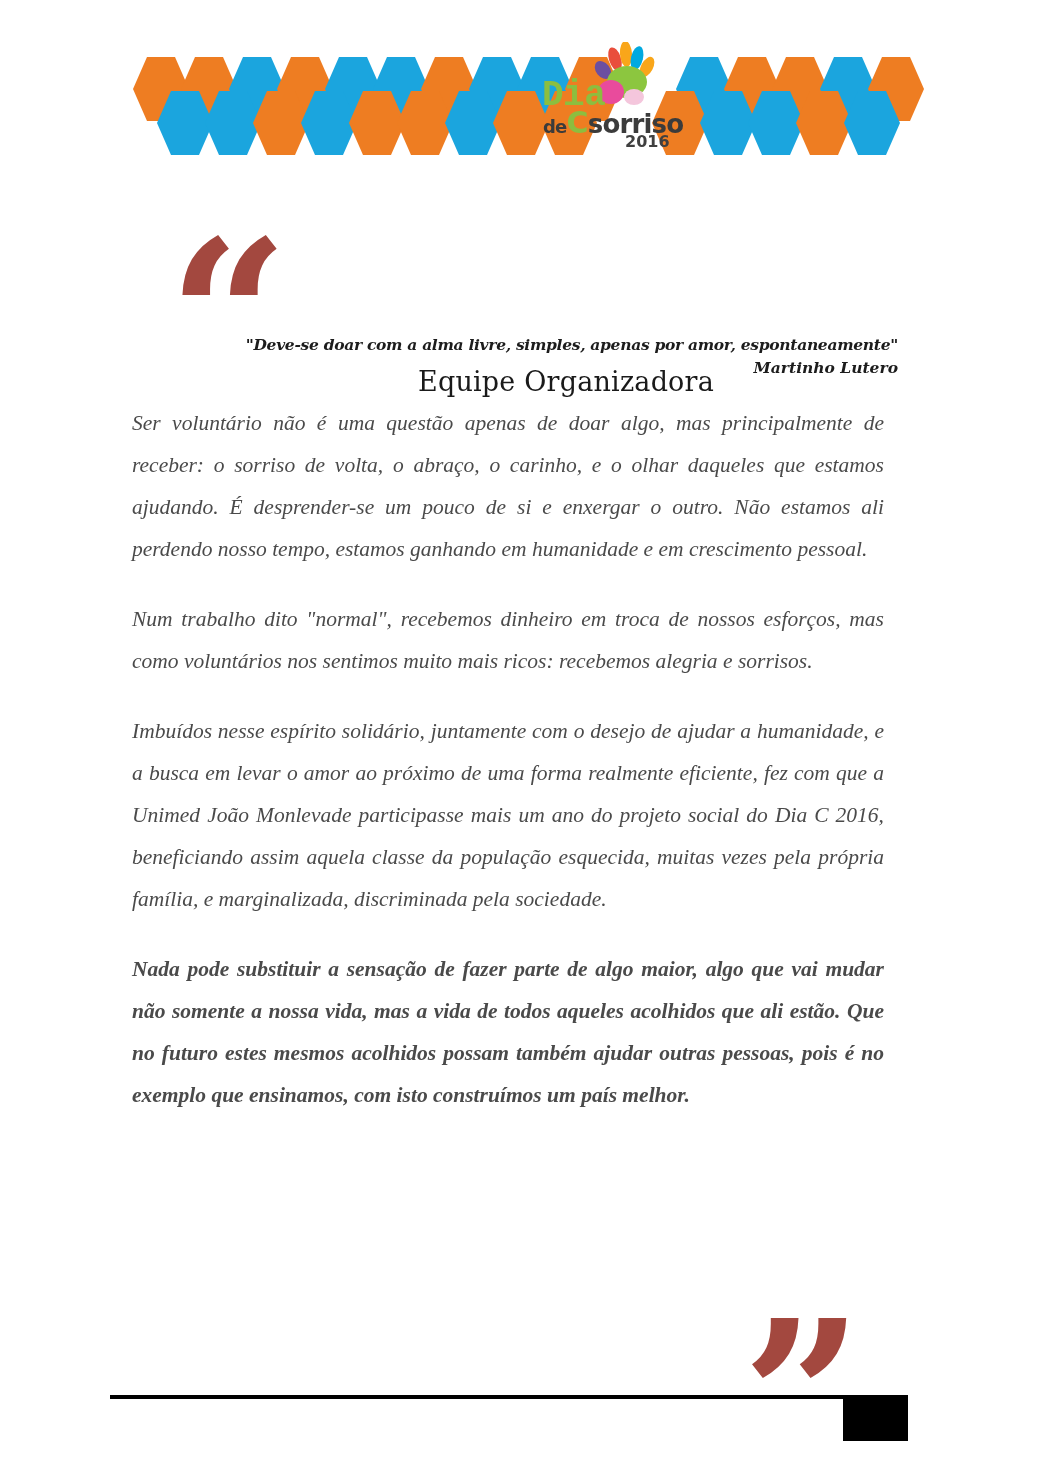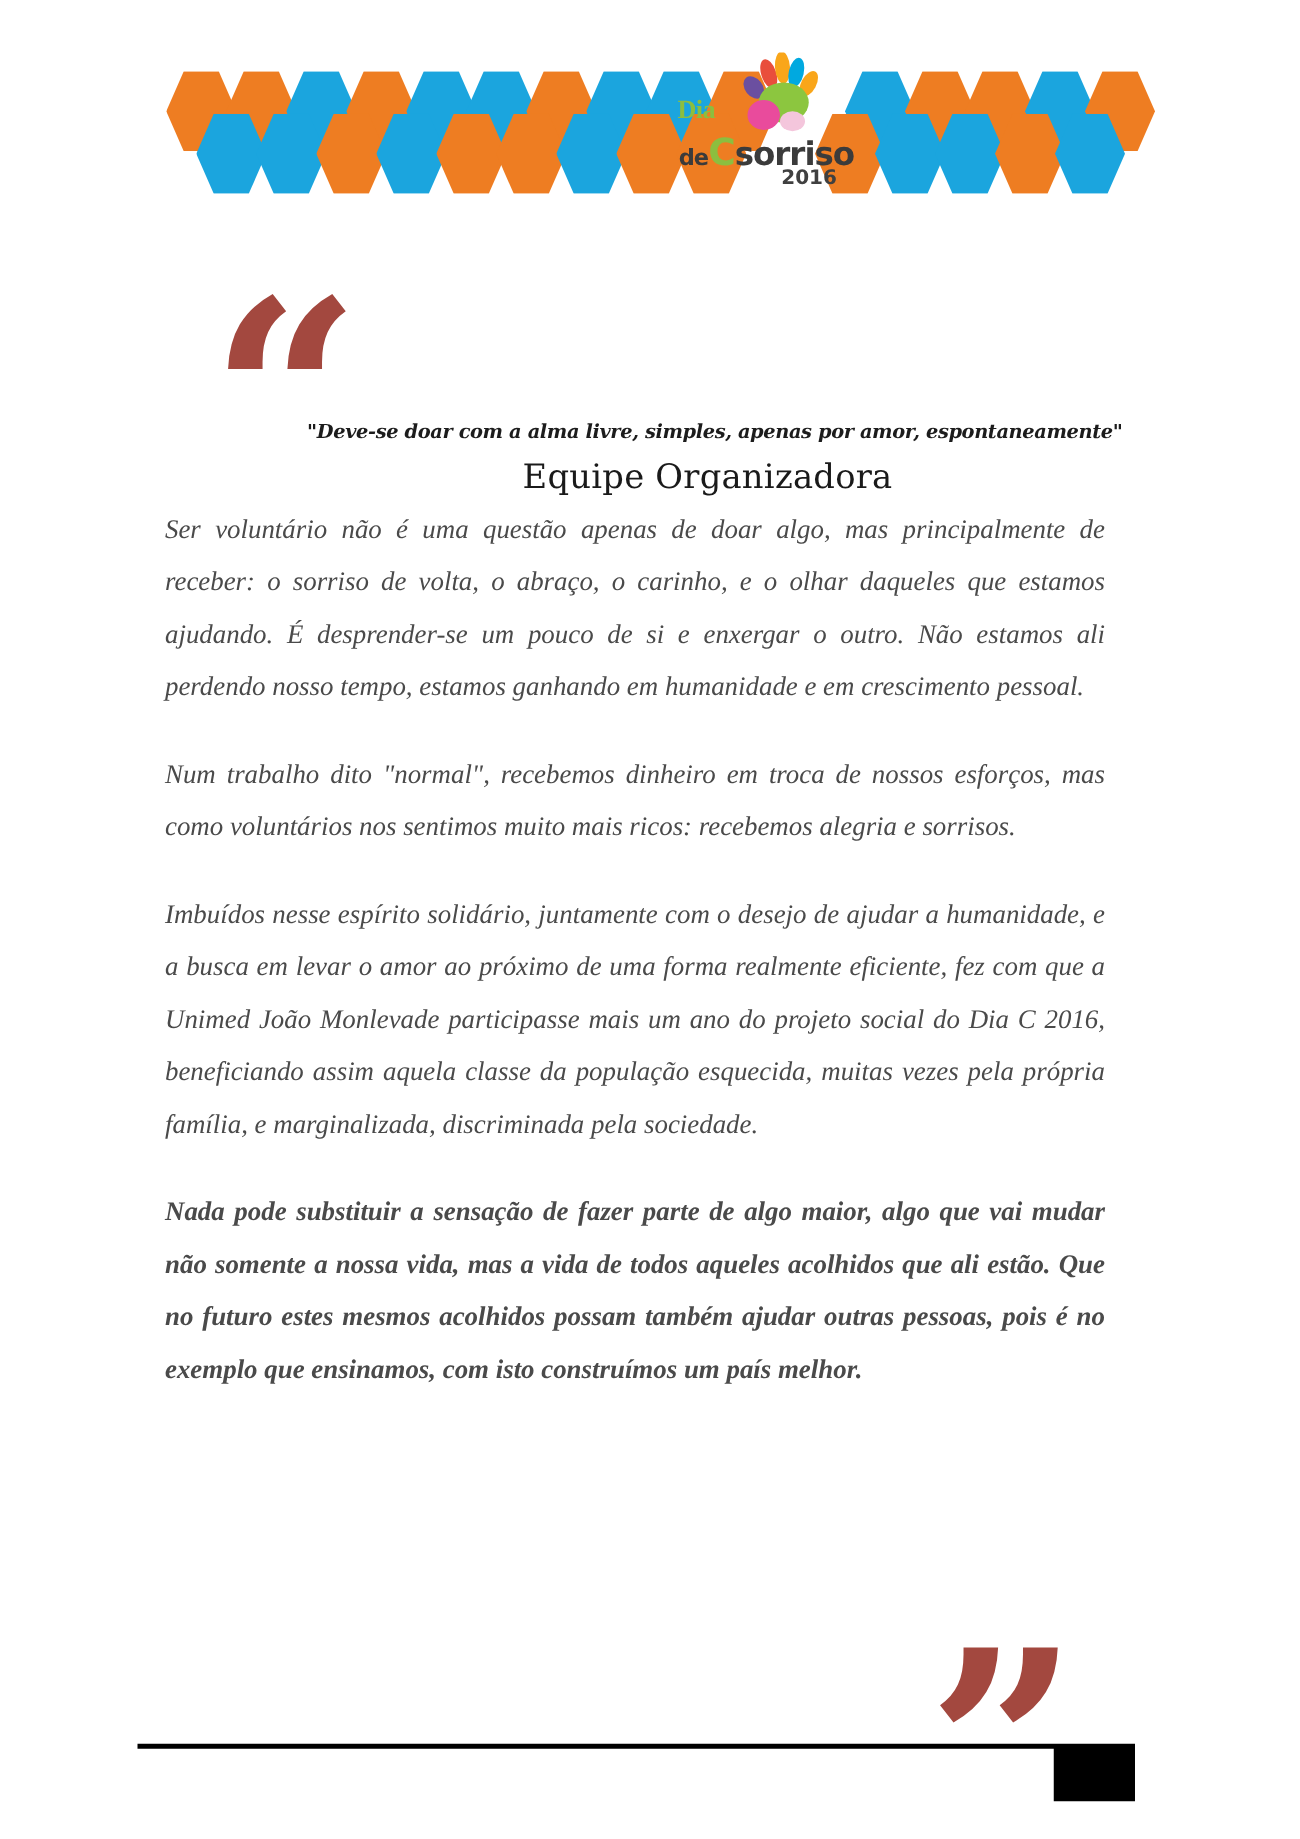--- a/index.html
+++ b/index.html
@@ -51,23 +51,23 @@
     position: absolute;
     left: 48px;
     top: 0px;
     width: 74px;
     height: 66px;
   }
   .logo-dia {
     position: absolute;
     left: 3px;
     top: 33px;
-    font-family: Liberation Serif, serif;
-    font-weight: bold;
-    font-size: 21px;
+    font-family: Liberation Mono, monospace;
+    font-weight: bold;
+    font-size: 36px;
     color: #8CBE3F;
     letter-spacing: -0.5px;
   }
   .logo-decoop {
     position: absolute;
     left: 4px;
     top: 63px;
     font-family: "DejaVu Sans", sans-serif;
     font-weight: bold;
     font-size: 26px;
@@ -246,20 +246,21 @@
   </div>
 </div>
 
 <div class="title-row">
   <div class="open-quote">“</div>
   <div class="page-title">Equipe Organizadora</div>
 </div>
 
 <div class="epigraph">
   <span class="quote-line">"Deve-se doar com a alma livre, simples, apenas por amor, espontaneamente"</span>
+  <span class="author">Martinho Lutero</span>
 </div>
 
 <div class="body-text" id="bodyText">
     <p class="para">Ser voluntário não é uma questão apenas de doar algo, mas principalmente de receber: o sorriso de volta, o abraço, o carinho, e o olhar daqueles que estamos ajudando. É desprender-se um pouco de si e enxergar o outro. Não estamos ali perdendo nosso tempo, estamos ganhando em humanidade e em crescimento pessoal.</p>
     <p class="para">Num trabalho dito "normal", recebemos dinheiro em troca de nossos esforços, mas como voluntários nos sentimos muito mais ricos: recebemos alegria e sorrisos.</p>
     <p class="para">Imbuídos nesse espírito solidário, juntamente com o desejo de ajudar a humanidade, e a busca em levar o amor ao próximo de uma forma realmente eficiente, fez com que a Unimed João Monlevade participasse mais um ano do projeto social do Dia C 2016, beneficiando assim aquela classe da população esquecida, muitas vezes pela própria família, e marginalizada, discriminada pela sociedade.</p>
     <p class="para">Nada pode substituir a sensação de fazer parte de algo maior, algo que vai mudar não somente a nossa vida, mas a vida de todos aqueles acolhidos que ali estão. Que no futuro estes mesmos acolhidos possam também ajudar outras pessoas, pois é no exemplo que ensinamos, com isto construímos um país melhor.</p>
   </div>
 
 <div class="close-quote">”</div>

